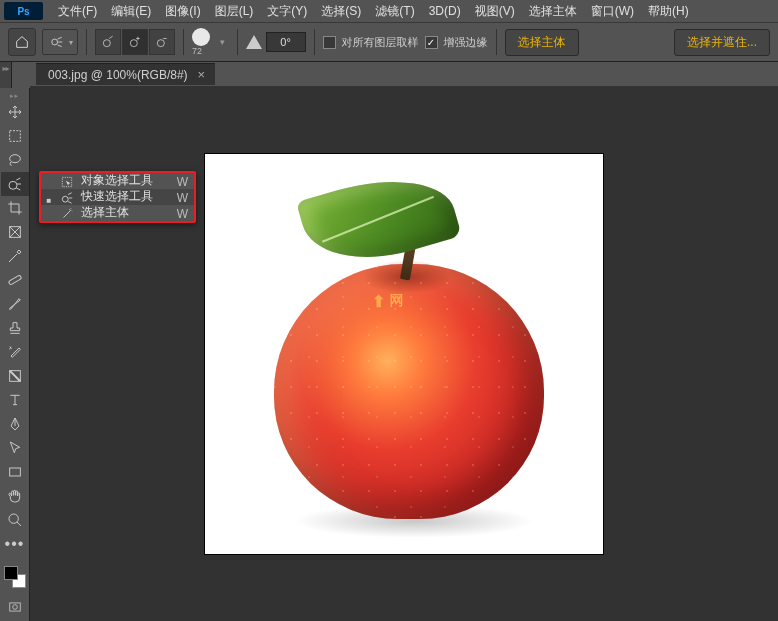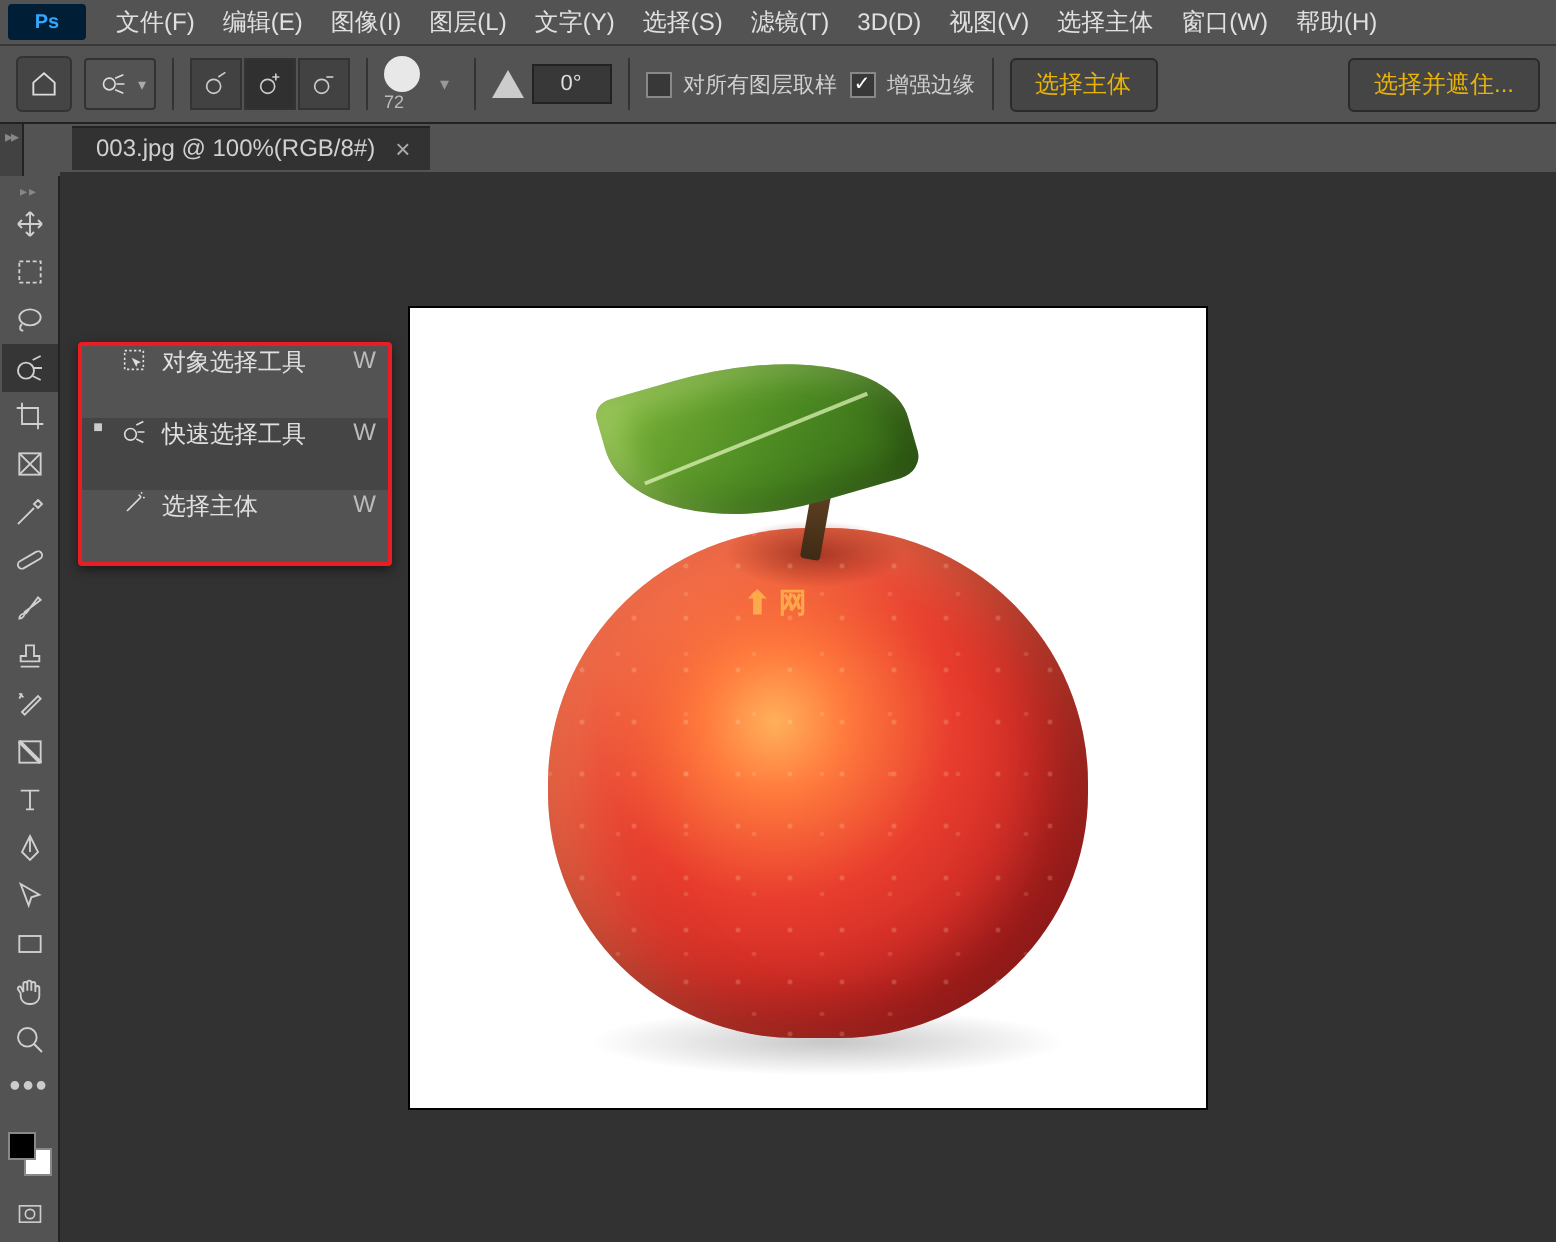--- a/index.html
+++ b/index.html
@@ -26,21 +26,21 @@
     .checkbox { width: 13px; height: 13px; border: 1px solid #888; background: #383838; display: flex; align-items: center; justify-content: center; }
     .checkbox.checked::after { content: "✓"; color: #fff; font-size: 10px; }
     .chk-container { display: flex; align-items: center; gap: 6px; }
     .opt-button { background: #454545; border: 1px solid #2a2a2a; color: #eab308; font-size: 12px; padding: 4px 12px; border-radius: 3px; }
     .spacer { flex: 1; }
     
     .left-gutter { position: absolute; left: 0; top: 62px; width: 12px; height: 559px; background: #424242; border-right: 1px solid #222; }
     .left-gutter .dots { width: 100%; text-align: center; color: #888; font-size: 8px; letter-spacing: -1px; padding-top: 2px; }
     
     .tab-bar { position: absolute; left: 36px; top: 62px; height: 24px; display: flex; align-items: center; }
-    .doc-tab { background: #323232; color: #d0d0d0; font-size: 12px; padding: 3px 10px 3px 12px; display: flex; align-items: flex-start; gap: 10px; border-top: 1px solid #222; }
+    .doc-tab { background: #323232; color: #d0d0d0; font-size: 12px; padding: 3px 10px 3px 12px; display: flex; align-items: center; gap: 10px; border-top: 1px solid #222; }
     .doc-tab .close { color: #aaa; font-size: 13px; }
     
     .tools-panel { position: absolute; left: 0; top: 88px; width: 30px; background: #535353; border-right: 1px solid #222; height: 533px; padding-top: 4px; }
     .tools-panel .dots { text-align: center; color: #888; font-size: 7px; letter-spacing: 1px; height: 8px; }
     .tool { width: 28px; height: 24px; display: flex; align-items: center; justify-content: center; color: #d0d0d0; margin: 0 auto; position: relative; }
     .tool.active { background: #363636; }
     .tool svg { width: 16px; height: 16px; }
     .fgbg { position: relative; width: 26px; height: 26px; margin: 8px auto; }
     .fgbg .bg { position: absolute; right: 2px; bottom: 2px; width: 14px; height: 14px; background: #fff; border: 1px solid #888; }
     .fgbg .fg { position: absolute; left: 2px; top: 2px; width: 14px; height: 14px; background: #000; border: 1px solid #888; }
@@ -55,21 +55,21 @@
     .apple-body::before { content:""; position:absolute; left:88px; top:-4px; width:90px; height:34px; background: radial-gradient(ellipse at center, rgba(120,30,20,.6) 0%, transparent 70%); border-radius:50%; }
     .apple-speckle { position:absolute; inset:0; border-radius:inherit; background-image: radial-gradient(rgba(255,230,190,.35) 1px, transparent 1.5px), radial-gradient(rgba(255,230,190,.25) 1px, transparent 1.5px); background-size: 26px 26px, 34px 30px; background-position: 4px 6px, 18px 18px; mix-blend-mode: screen; opacity:.55; }
     .apple-stem { position: absolute; left: 180px; top: 68px; width: 10px; height: 48px; background: linear-gradient(#6b4a2a,#3f2a14); border-radius: 4px 4px 2px 2px; transform: rotate(10deg); }
     .apple-leaf { position: absolute; left: 80px; top: 16px; width: 150px; height: 78px; background: linear-gradient(135deg,#7fb63a 0%, #4c8a22 55%, #336515 100%); border-radius: 6% 72% 8% 64% / 10% 64% 14% 70%; transform: rotate(-16deg); box-shadow: inset -8px -6px 18px rgba(0,0,0,.25), inset 10px 8px 16px rgba(210,240,150,.4); }
     .apple-leaf::after { content:""; position:absolute; left:14px; top:38px; width:120px; height:2px; background: rgba(230,250,190,.7); transform: rotate(-6deg); }
     .apple-shadow { position:absolute; left:70px; bottom:6px; width:240px; height:34px; background: radial-gradient(ellipse at center, rgba(0,0,0,.22) 0%, rgba(0,0,0,0) 70%); border-radius:50%; }
     .watermark { position:absolute; left:148px; top:128px; font-size:14px; color: rgba(255,190,80,.75); font-weight:bold; display:flex; align-items:center; gap:4px; }
     .watermark .arrow { font-size:16px; }
     
     .flyout { position: absolute; left: 39px; top: 171px; width: 157px; background: #535353; border: 2px solid #ec1c24; border-radius: 2px; box-shadow: 0 2px 6px rgba(0,0,0,.5); padding: 0; z-index: 50; }
-    .flyout-row { display: flex; align-items: flex-start; height: 36px; font-size: 12px; color: #e0e0e0; padding: 0 6px 0 4px; gap: 6px; }
+    .flyout-row { display: flex; align-items: flex-end; height: 16px; font-size: 12px; color: #e0e0e0; padding: 0 6px 0 4px; gap: 6px; }
     .flyout-row.sel { background: #454545; }
     .fly-dot { width: 8px; display:flex; justify-content:center; color:#ccc; font-size:8px; }
     .fly-icon { width: 16px; display:flex; justify-content:center; }
     .fly-label { flex: 1; }
     .fly-short { color: #bbb; width: 14px; text-align: right; }
     
     svg { fill: none; stroke: currentColor; stroke-width: 1.4; }
   </style>
 </head>
 <body>

